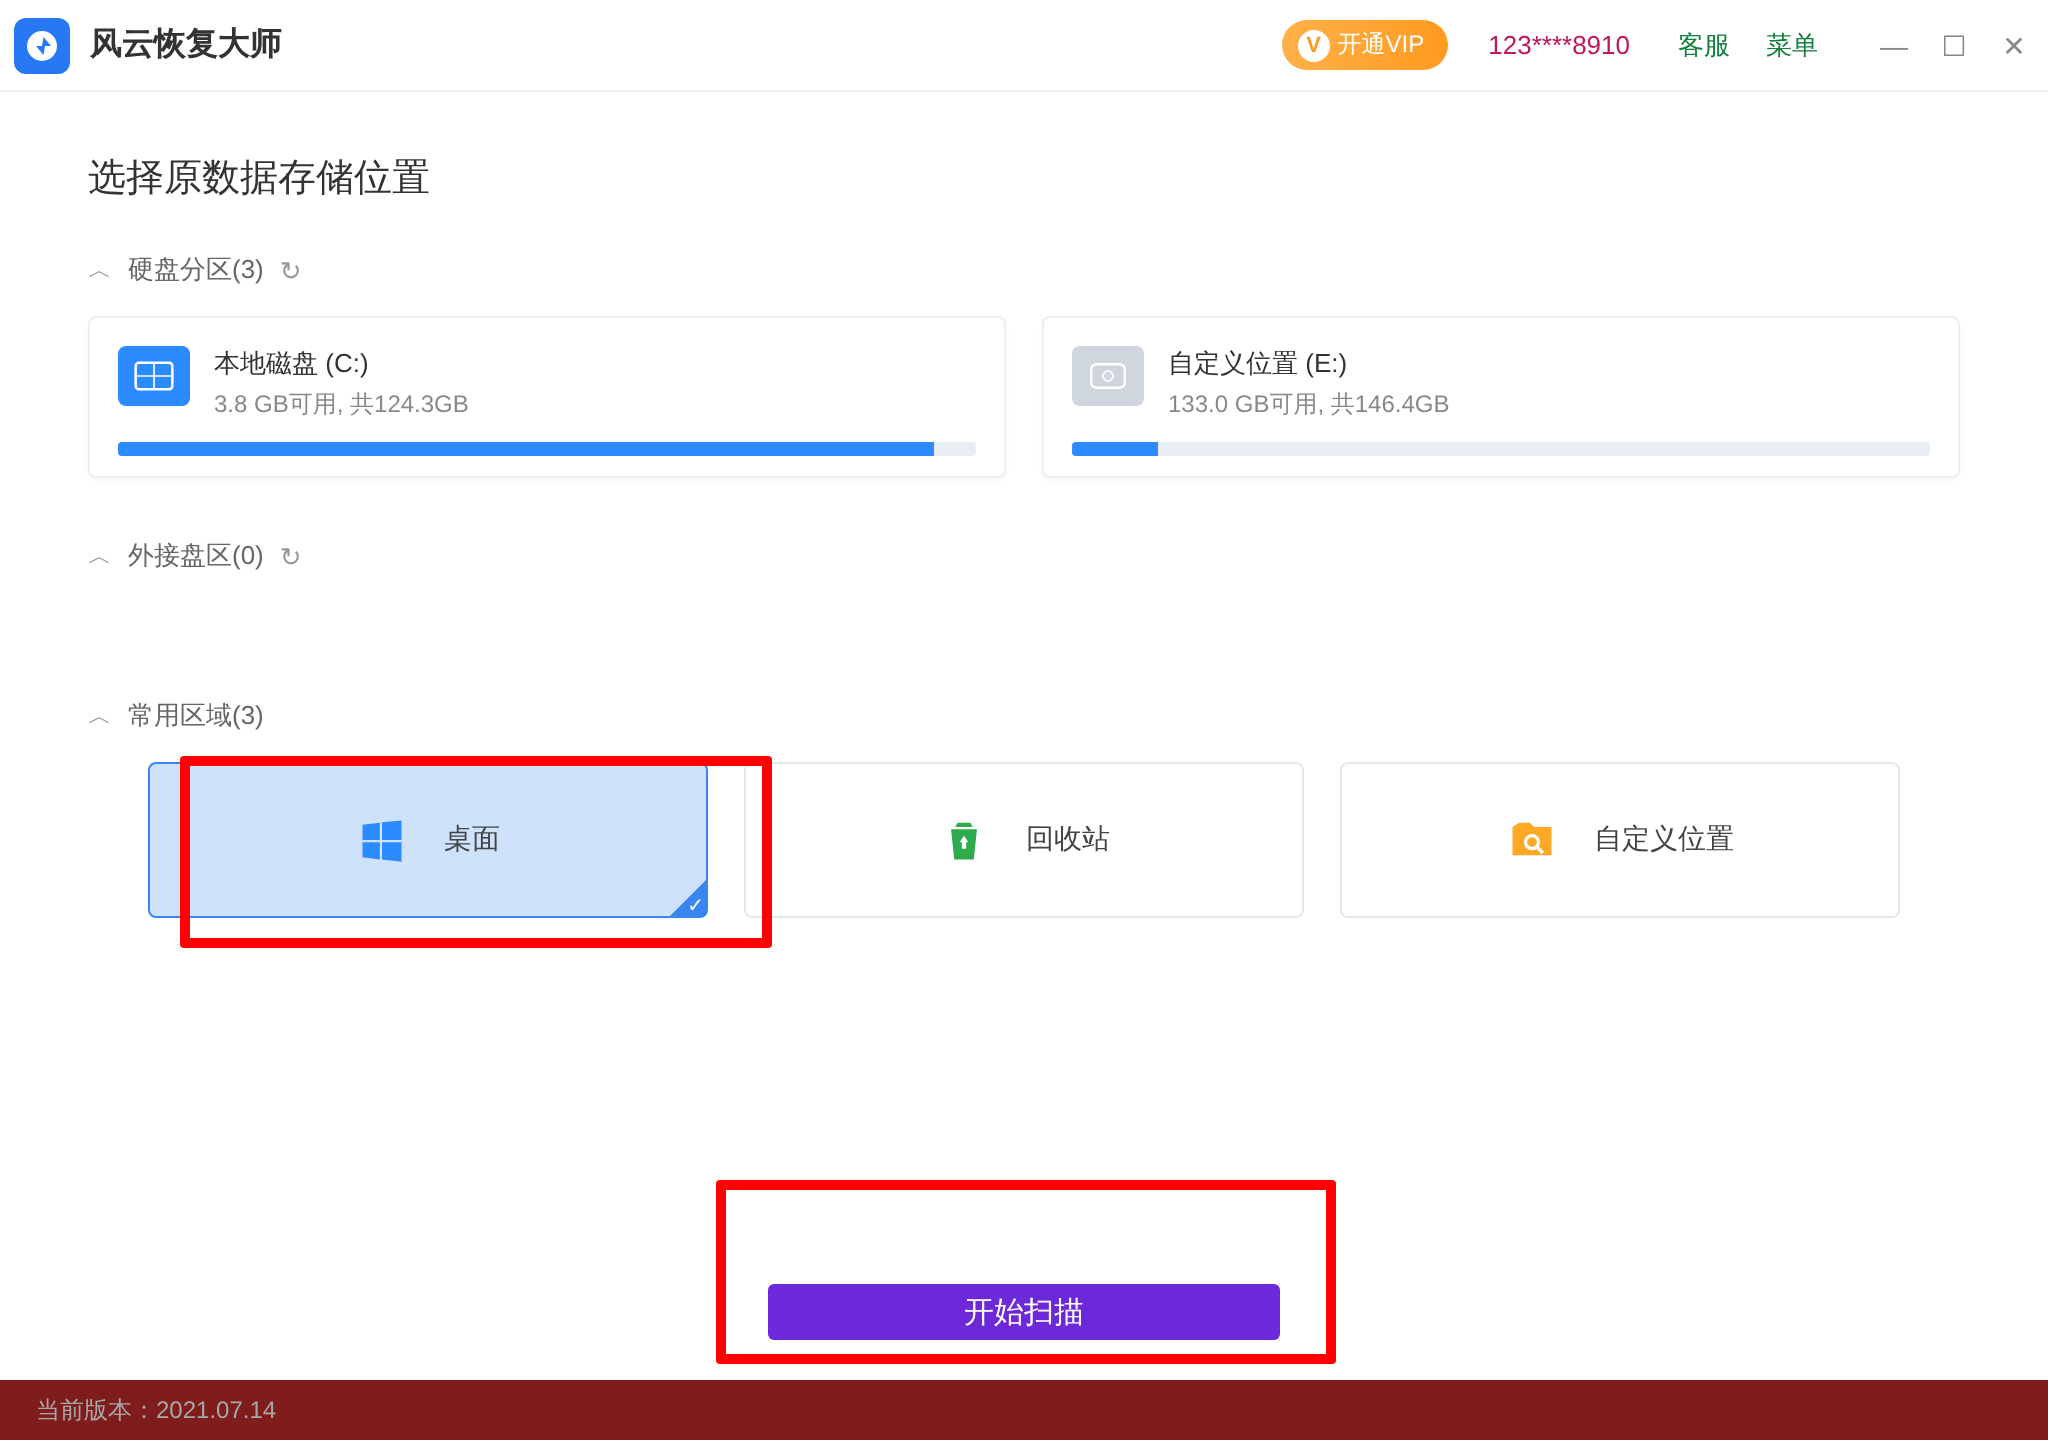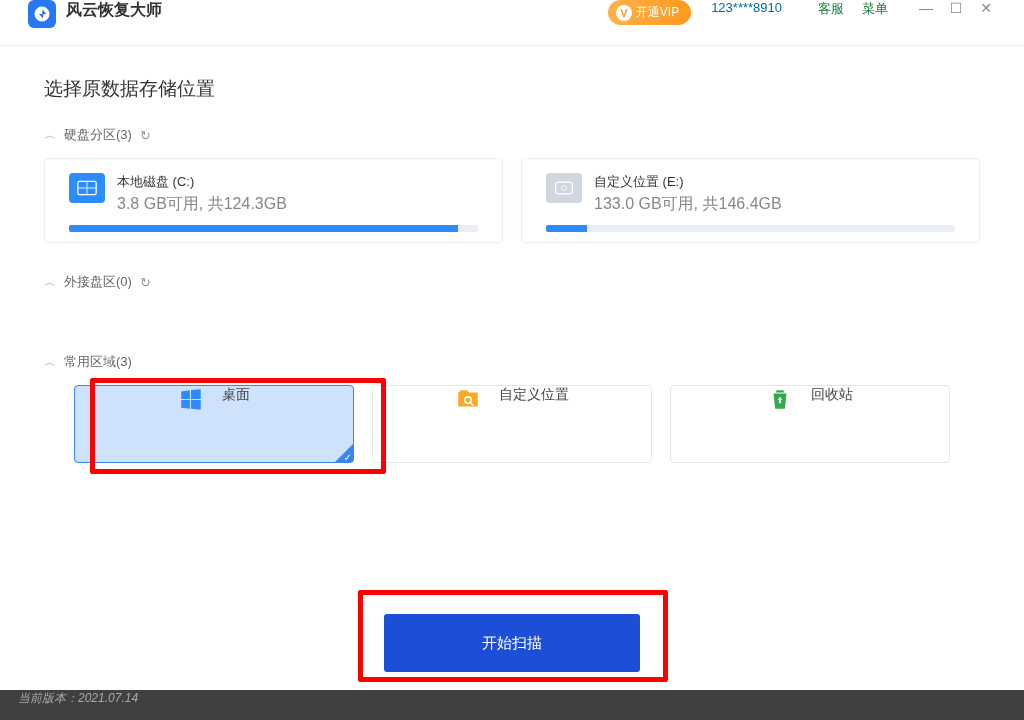--- a/index.html
+++ b/index.html
@@ -1,57 +1,57 @@
 <!DOCTYPE html>
 <html><head>
 <meta charset="utf-8">
 <style>
 * { margin: 0; padding: 0; box-sizing: border-box; font-family: "Microsoft YaHei", sans-serif; }
 body { width: 1024px; height: 720px; background: #fff; overflow: hidden; }
 
-.titlebar { height: 46px; display: flex; align-items: flex-start; padding: 0 28px; border-bottom: 1px solid #eee; }
+.titlebar { height: 46px; display: flex; align-items: center; padding: 0 7px; border-bottom: 1px solid #eee; }
 .logo-icon { width: 28px; height: 28px; background: #2778f5; border-radius: 6px; display: flex; align-items: center; justify-content: center; margin-right: 10px; }
 .app-title { font-size: 16px; font-weight: bold; color: #333; flex: 0 0 auto; }
 .titlebar-spacer { flex: 1; }
 .vip-badge { background: linear-gradient(90deg,#ffb14a,#ff9a1e); color: #fff; font-size: 12px; padding: 4px 12px 4px 8px; border-radius: 14px; display: flex; align-items: center; gap: 4px; margin-right: 20px; cursor: pointer; }
 .vip-check { width: 16px; height: 16px; background: #fff; border-radius: 50%; color: #ff9a1e; font-size: 11px; display: flex; align-items: center; justify-content: center; font-weight: bold; }
-.titlebar-text { font-size: 13px; color: #0369a1; margin-right: 36px; }
+.titlebar-text { font-size: 13px; color: #be185d; margin-right: 24px; }
 .titlebar-btn { font-size: 13px; color: #15803d; margin-right: 18px; cursor: pointer; }
 .win-btn { width: 20px; text-align: center; color: #888; cursor: pointer; margin-left: 10px; font-size: 14px; }
 
 .content { padding: 24px 44px 0; }
 .page-title { font-size: 19px; color: #333; margin: 6px 0 24px; }
 
 .section-header { display: flex; align-items: center; gap: 8px; font-size: 13px; color: #666; margin-bottom: 14px; cursor: pointer; }
 .chev { font-size: 12px; color: #999; }
 .refresh-icn { color: #999; font-size: 13px; }
 
 .disk-row, .area-row { display: flex; gap: 18px; margin-bottom: 30px; }
-.disk-card { flex: 1; background: #fff; border: 1px solid #eee; border-radius: 4px; padding: 14px 24px 10px; box-shadow: 0 1px 3px rgba(0,0,0,0.03); cursor: pointer; }
+.disk-card { flex: 1; background: #fff; border: 1px solid #eee; border-radius: 4px; padding: 14px 14px 10px; box-shadow: 0 1px 3px rgba(0,0,0,0.03); cursor: pointer; }
 .disk-top { display: flex; gap: 12px; align-items: flex-start; margin-bottom: 10px; }
 .disk-icon { width: 36px; height: 30px; border-radius: 4px; display: flex; align-items: center; justify-content: center; }
 .disk-icon.blue { background: #2c8cff; }
 .disk-icon.gray { background: #cfd6dd; }
 .disk-name { font-size: 13px; color: #333; margin-bottom: 3px; }
-.disk-info { font-size: 16px; color: #888; }
+.disk-info { font-size: 12px; color: #888; }
 .progress { height: 7px; background: #e8eef4; border-radius: 2px; overflow: hidden; }
 .progress-fill { height: 100%; background: #2c8cff; }
 
-.area-card { flex: 1; height: 78px; background: #fff; border: 1px solid #e3e8ee; border-radius: 4px; display: flex; align-items: flex-start; justify-content: center; gap: 18px; cursor: pointer; position: relative; font-size: 14px; color: #444; }
+.area-card { flex: 1; height: 78px; background: #fff; border: 1px solid #e3e8ee; border-radius: 4px; display: flex; align-items: center; justify-content: center; gap: 18px; cursor: pointer; position: relative; font-size: 14px; color: #444; }
 .area-card.selected { background: #cfe2fb; border: 1px solid #3a86f0; }
 .area-card.selected::after { content: ""; position: absolute; right: 0; bottom: 0; border-width: 0 0 18px 18px; border-style: solid; border-color: transparent transparent #3a86f0 transparent; }
 .area-card.selected .checkmark { position: absolute; right: 1px; bottom: -1px; color: #fff; font-size: 10px; z-index: 2; }
 
 .highlight-box { border: 5px solid #ff0000; padding: 3px; border-radius: 2px; }
 .h1 { position: absolute; left: 90px; top: 378px; width: 296px; height: 96px; pointer-events: none; }
 .h2 { position: absolute; left: 358px; top: 590px; width: 310px; height: 92px; pointer-events: none; }
 
-.scan-btn { position: absolute; left: 384px; top: 614px; width: 256px; height: 58px; background: #1d4ed8; color: #fff; border: none; border-radius: 3px; font-size: 15px; cursor: pointer; }
+.scan-btn { position: absolute; left: 384px; top: 642px; width: 256px; height: 28px; background: #6d28d9; color: #fff; border: none; border-radius: 3px; font-size: 15px; cursor: pointer; }
 
-.footer { position: absolute; left: 0; bottom: 0; width: 100%; height: 30px; background: #404040; display: flex; align-items: flex-start; padding: 0 18px; font-size: 12px; color: #a7a7a7; font-style: italic; }
+.footer { position: absolute; left: 0; bottom: 0; width: 100%; height: 30px; background: #7f1d1d; display: flex; align-items: center; padding: 0 18px; font-size: 12px; color: #a7a7a7; }
 </style>
 </head>
 <body>
 
 <div class="titlebar">
   <div class="logo-icon">
     <svg width="18" height="18" viewBox="0 0 24 24">
         <path fill="#fff" d="M12 2a10 10 0 1 0 0 20a10 10 0 0 0 0-20zm1 4l5 6h-4l-1 6l-5-6h4z"></path>
       </svg>
   </div>
@@ -133,32 +133,32 @@
     <div style="width:12px"></div>
     <div class="area-card selected">
       <svg width="26" height="26" viewBox="0 0 24 24">
           <path fill="#2c8cff" d="M3 5l8-1v8H3zM12 3.8L21 3v9h-9zM3 13h8v8l-8-1zM12 13h9v9l-9-1z"></path>
         </svg>
       <span>桌面</span>
       <span class="checkmark">✓</span>
     </div>
     <div class="area-card">
       <svg width="26" height="26" viewBox="0 0 24 24">
+          <path fill="#2faa4d" d="M6 7h12l-1.5 14h-9zM9 4h6l1 2H8z"></path>
+          <path fill="#fff" d="M12 10l-2 3h1v3h2v-3h1z"></path>
+        </svg>
+      <span>回收站</span>
+    </div>
+    <div class="area-card">
+      <svg width="26" height="26" viewBox="0 0 24 24">
           <path fill="#ffa826" d="M3 6l3-2h5l2 2h8v13H3z"></path>
           <circle cx="12" cy="13" r="3" fill="none" stroke="#fff" stroke-width="1.5"></circle>
           <line x1="14" y1="15" x2="17" y2="18" stroke="#fff" stroke-width="1.5"></line>
         </svg>
       <span>自定义位置</span>
-    </div>
-    <div class="area-card">
-      <svg width="26" height="26" viewBox="0 0 24 24">
-          <path fill="#2faa4d" d="M6 7h12l-1.5 14h-9zM9 4h6l1 2H8z"></path>
-          <path fill="#fff" d="M12 10l-2 3h1v3h2v-3h1z"></path>
-        </svg>
-      <span>回收站</span>
     </div>
     <div style="width:12px"></div>
   </div>
 </div>
 
 <button class="scan-btn">开始扫描</button>
 
 <div class="highlight-box h1"></div>
 <div class="highlight-box h2"></div>
 

